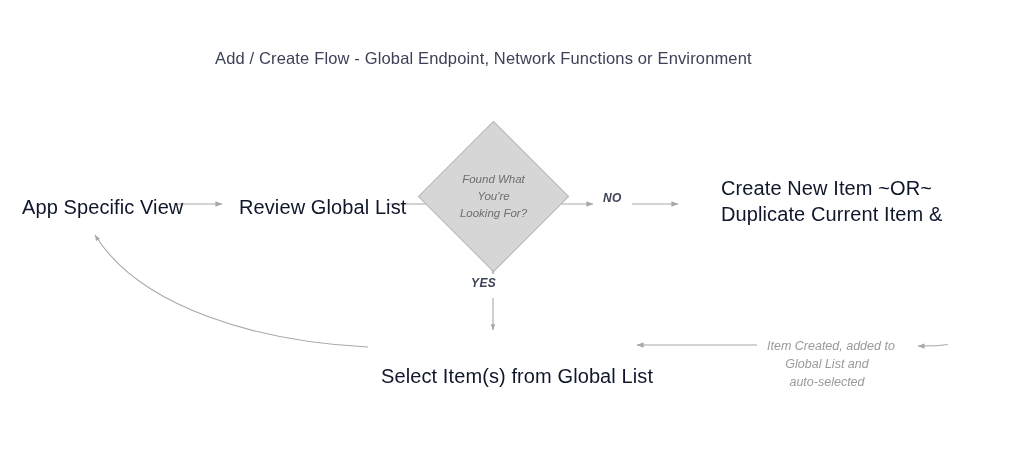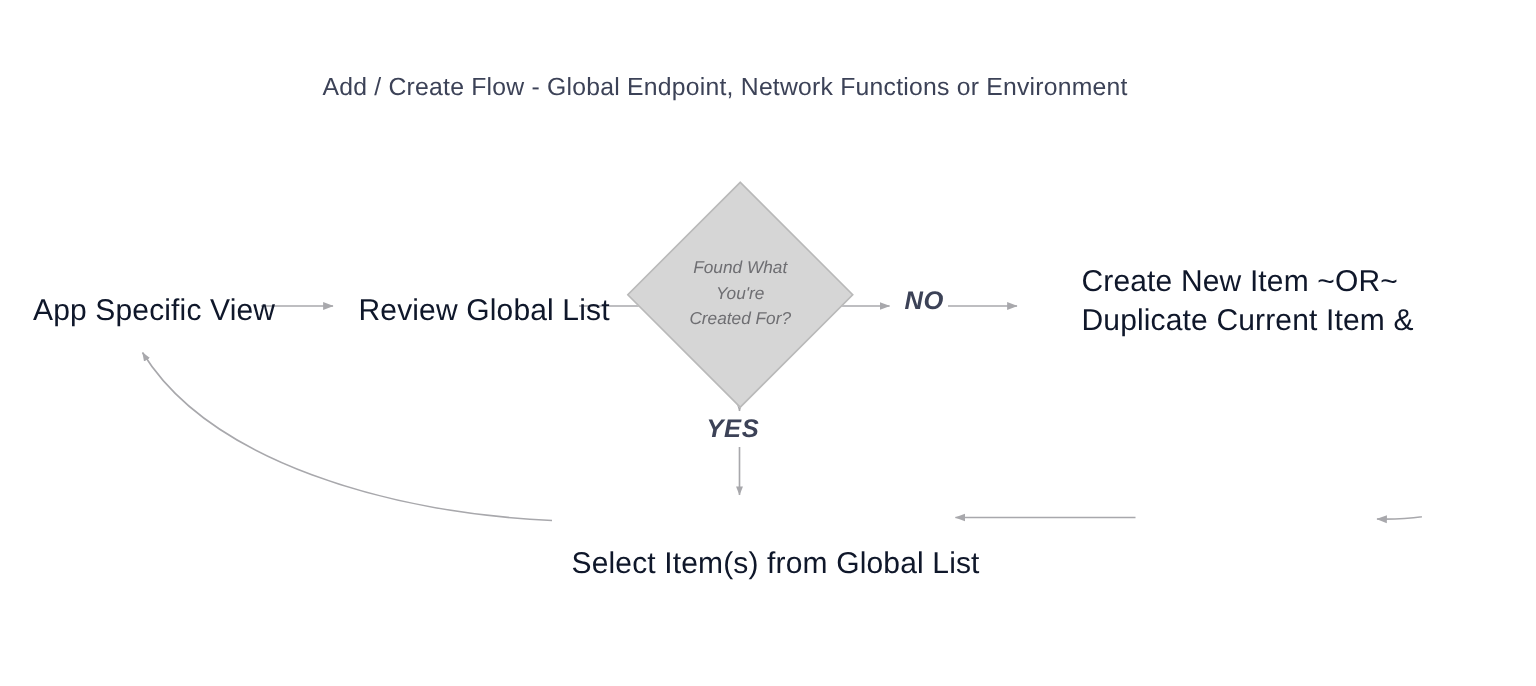--- a/index.html
+++ b/index.html
@@ -37,21 +37,21 @@
   .node-title {
     position: absolute;
     color: #3c4257;
     font-size: 16.5px;
     letter-spacing: 0.15px;
     white-space: pre;
   }
   .branch-label {
     position: absolute;
     color: #3c4257;
-    font-size: 17px;
+    font-size: 12px;
     font-weight: bold;
     font-style: italic;
     letter-spacing: 0.4px;
     white-space: pre;
   }
   .annotation {
     position: absolute;
     color: #9a9a9a;
     font-size: 12.5px;
     font-style: italic;
@@ -133,26 +133,29 @@
   </svg>
 
   <div class="node" style="left:239px; top:194px;">Review Global List</div>
 
   <div class="node" style="left:22px; top:194px;">App Specific View</div>
 
   <div class="diamond-wrap">
     <div class="diamond-shape"></div>
     <div class="diamond-text">Found What
 You're
-Created For?</div>
+Looking For?</div>
   </div>
 
   <div class="branch-label" style="left:603px; top:191px;">NO</div>
 
   <div class="branch-label" style="left:471px; top:276px;">YES</div>
 
   <div class="node" style="left:721px; top:175px;">Create New Item ~OR~
 Duplicate Current Item &amp; alter</div>
 
   <div class="node" style="left:381px; top:335px;margin-top:28px;">Select Item(s) from Global List</div>
 
+  <div class="annotation" style="left:767px; top:337px; width:120px;">Item Created, added to
+Global List and
+auto-selected</div>
 
 </div>
 
 </body></html>

